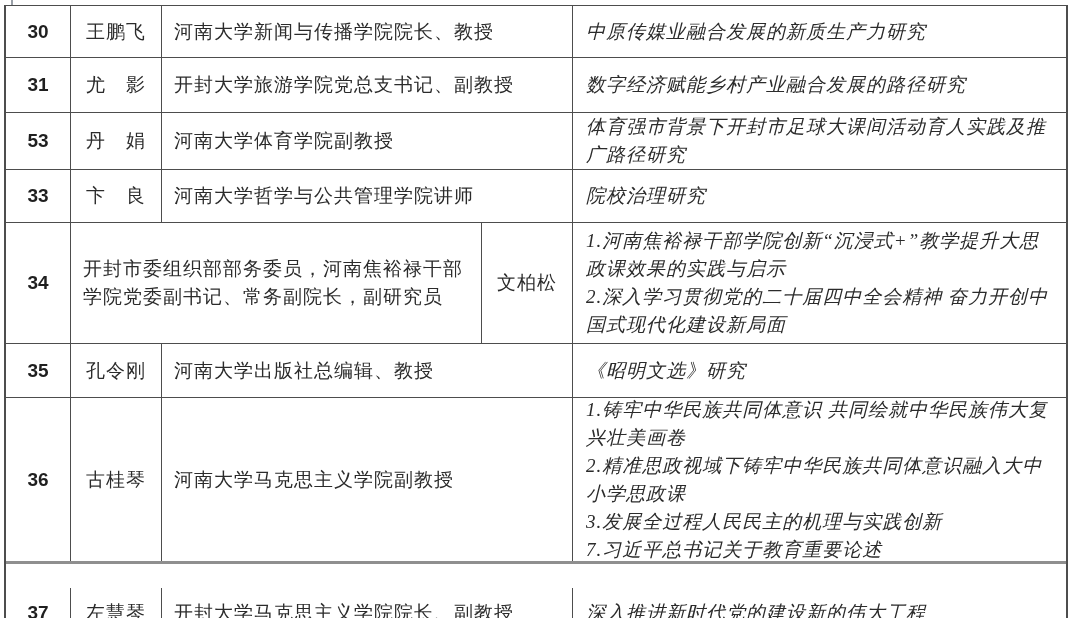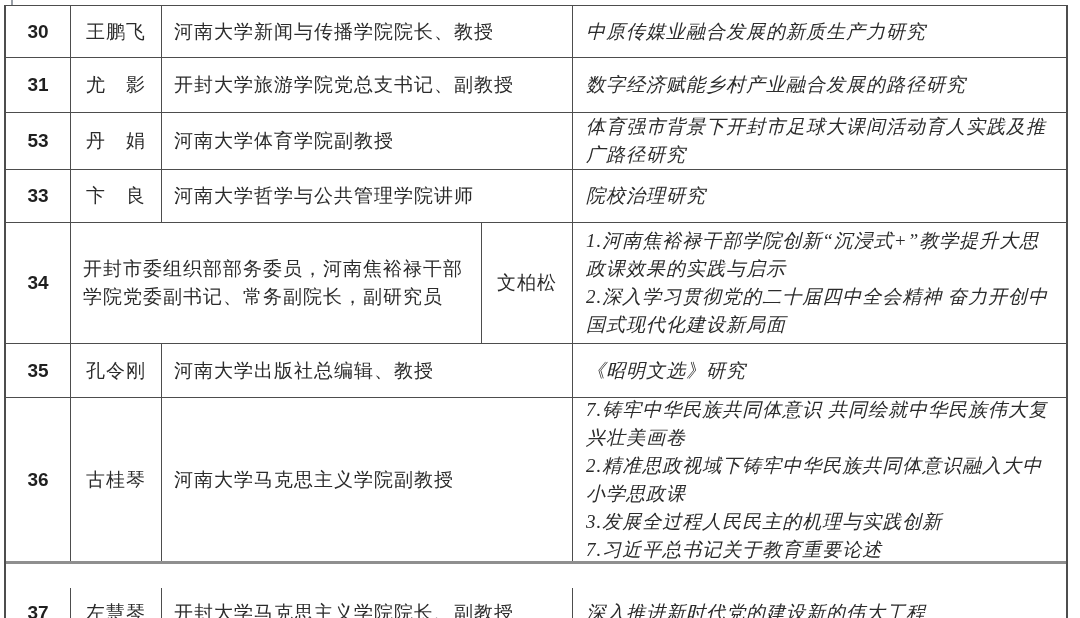--- a/index.html
+++ b/index.html
@@ -117,21 +117,21 @@
       </div>
     </div>
   </div>
 
   <div class="tr thick-sep" style="height:166px">
     <div class="td num">36</div>
     <div class="td name">古桂琴</div>
     <div class="td pos">河南大学马克思主义学院副教授</div>
     <div class="td topic">
       <div class="topic-lines">
-        <div class="topic-line">7.铸牢中华民族共同体意识 共同绘就中华民族伟大复兴壮美画卷</div>
+        <div class="topic-line">1.铸牢中华民族共同体意识 共同绘就中华民族伟大复兴壮美画卷</div>
         <div class="topic-line">2.精准思政视域下铸牢中华民族共同体意识融入大中小学思政课</div>
         <div class="topic-line">3.发展全过程人民民主的机理与实践创新</div>
         <div class="topic-line">7.习近平总书记关于教育重要论述</div>
       </div>
     </div>
   </div>
 
   <div class="tr" style="height:49px">
     <div class="td num">37</div>
     <div class="td name">左慧琴</div>

